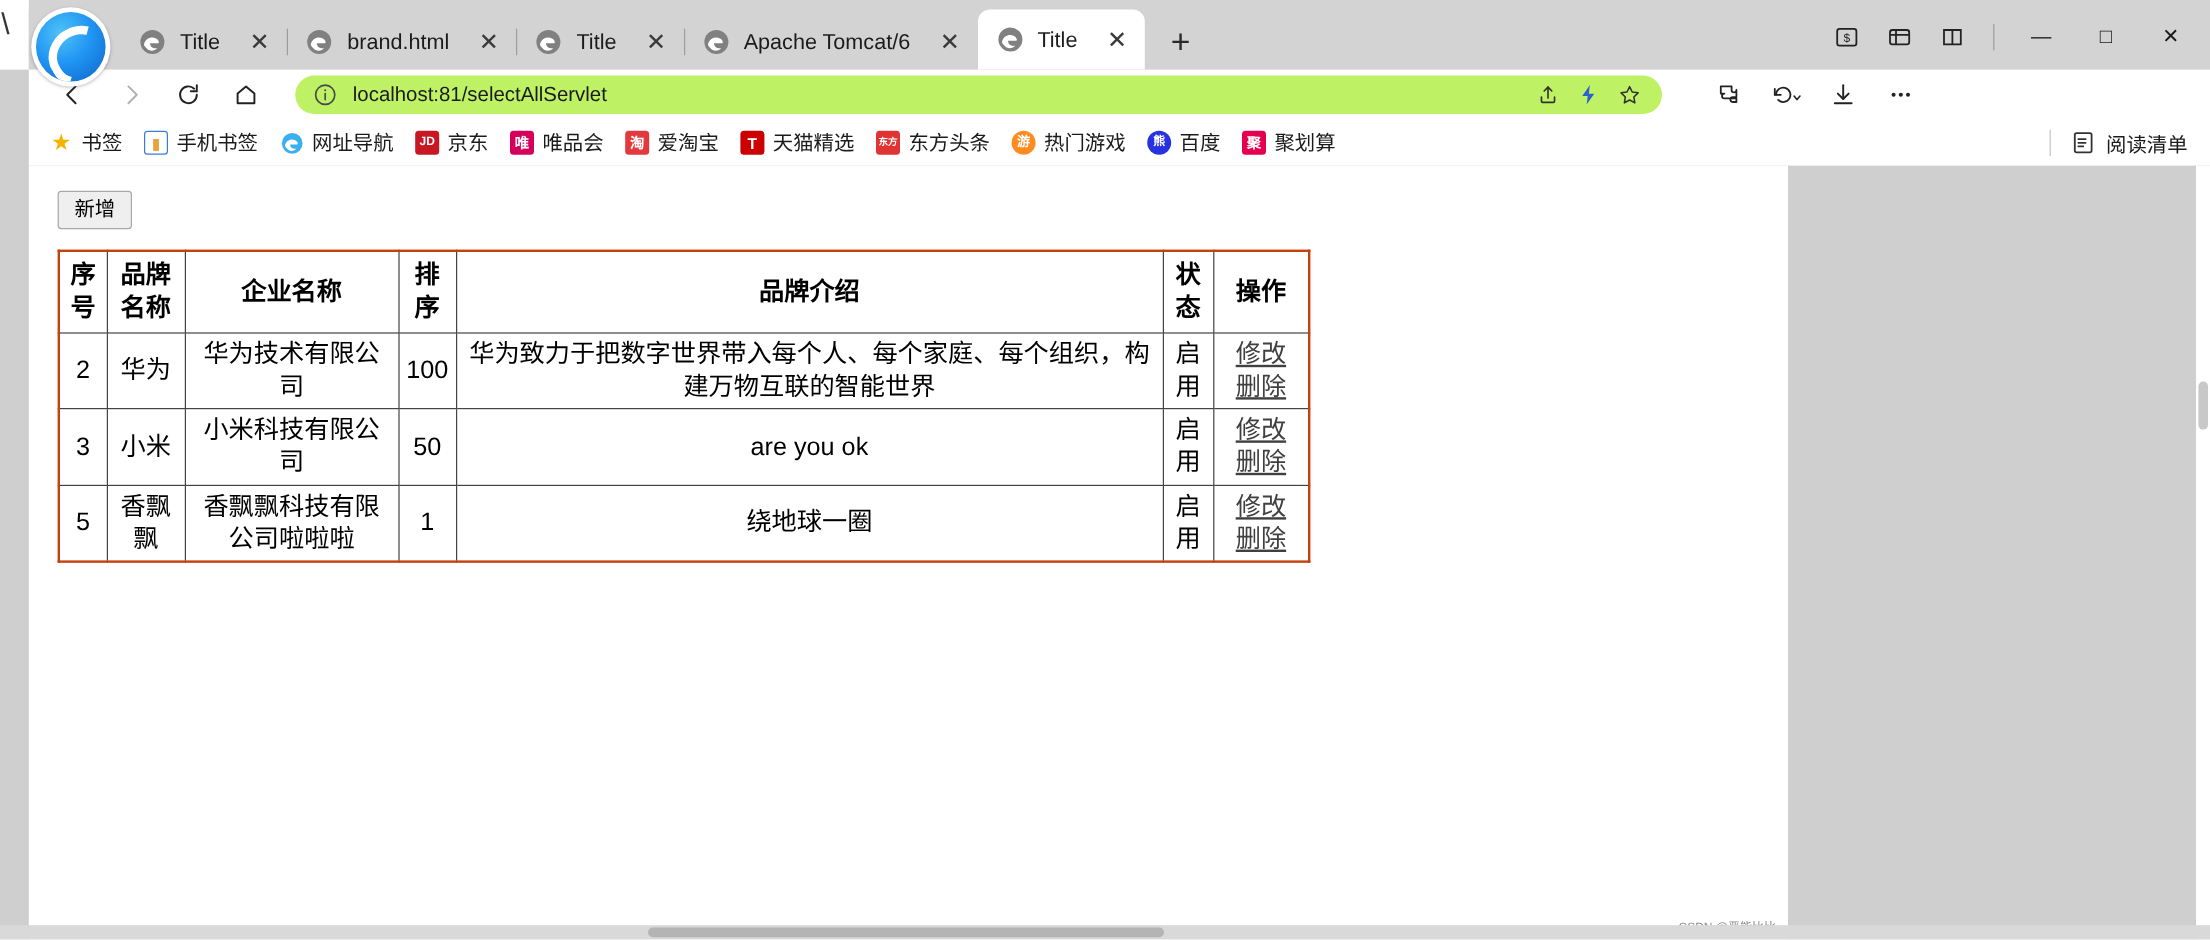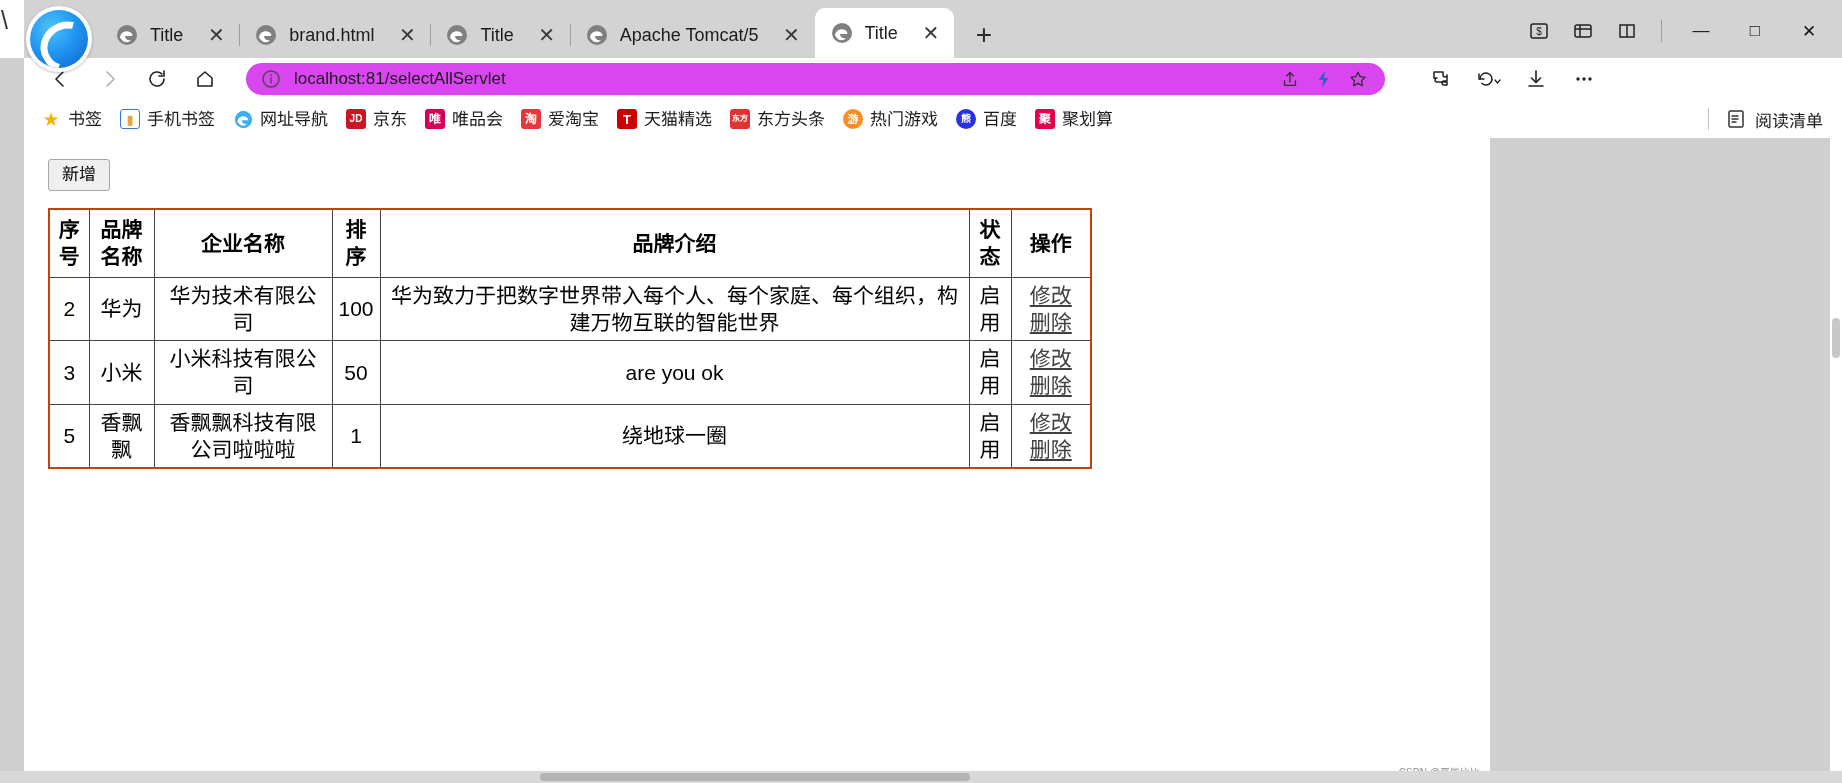--- a/index.html
+++ b/index.html
@@ -189,21 +189,21 @@
     margin-left: 2px;
   }
   .nav-btn.dim { color: #b0b0b0; }
   .nav-btn:first-child { margin-left: 14px; }
 
   .omnibox {
     flex: 0 0 auto;
     width: 1139px;
     height: 32px;
     margin-left: 18px;
-    background: #d946ef;
+    background: #bef264;
     border-radius: 16px;
     display: flex;
     align-items: center;
     padding: 0 10px 0 14px;
   }
   .omnibox .info-icon {
     width: 22px; height: 22px;
     flex: 0 0 auto;
     margin-right: 12px;
     color: #4a4a4a;
@@ -444,21 +444,21 @@
         <span class="tab-sep"></span>
       </div>
 
       <div class="tab no-sep">
         <span class="favicon">
           <svg width="22" height="22" viewBox="0 0 22 22">
               <circle cx="11" cy="11" r="10" fill="#808080"></circle>
               <path d="M4 13c1-5 6-7 10-5 2 1 3 3 2 4H9c0 3 3 5 6 4-2 3-7 3-9 0-1-1-2-2-2-3z" fill="#fff"></path>
             </svg>
         </span>
-        <span class="tab-title">Apache Tomcat/5</span>
+        <span class="tab-title">Apache Tomcat/6</span>
         <span class="tab-close">✕</span>
       </div>
 
       <div class="tab active">
         <span class="favicon">
           <svg width="22" height="22" viewBox="0 0 22 22">
               <circle cx="11" cy="11" r="10" fill="#808080"></circle>
               <path d="M4 13c1-5 6-7 10-5 2 1 3 3 2 4H9c0 3 3 5 6 4-2 3-7 3-9 0-1-1-2-2-2-3z" fill="#fff"></path>
             </svg>
         </span>

